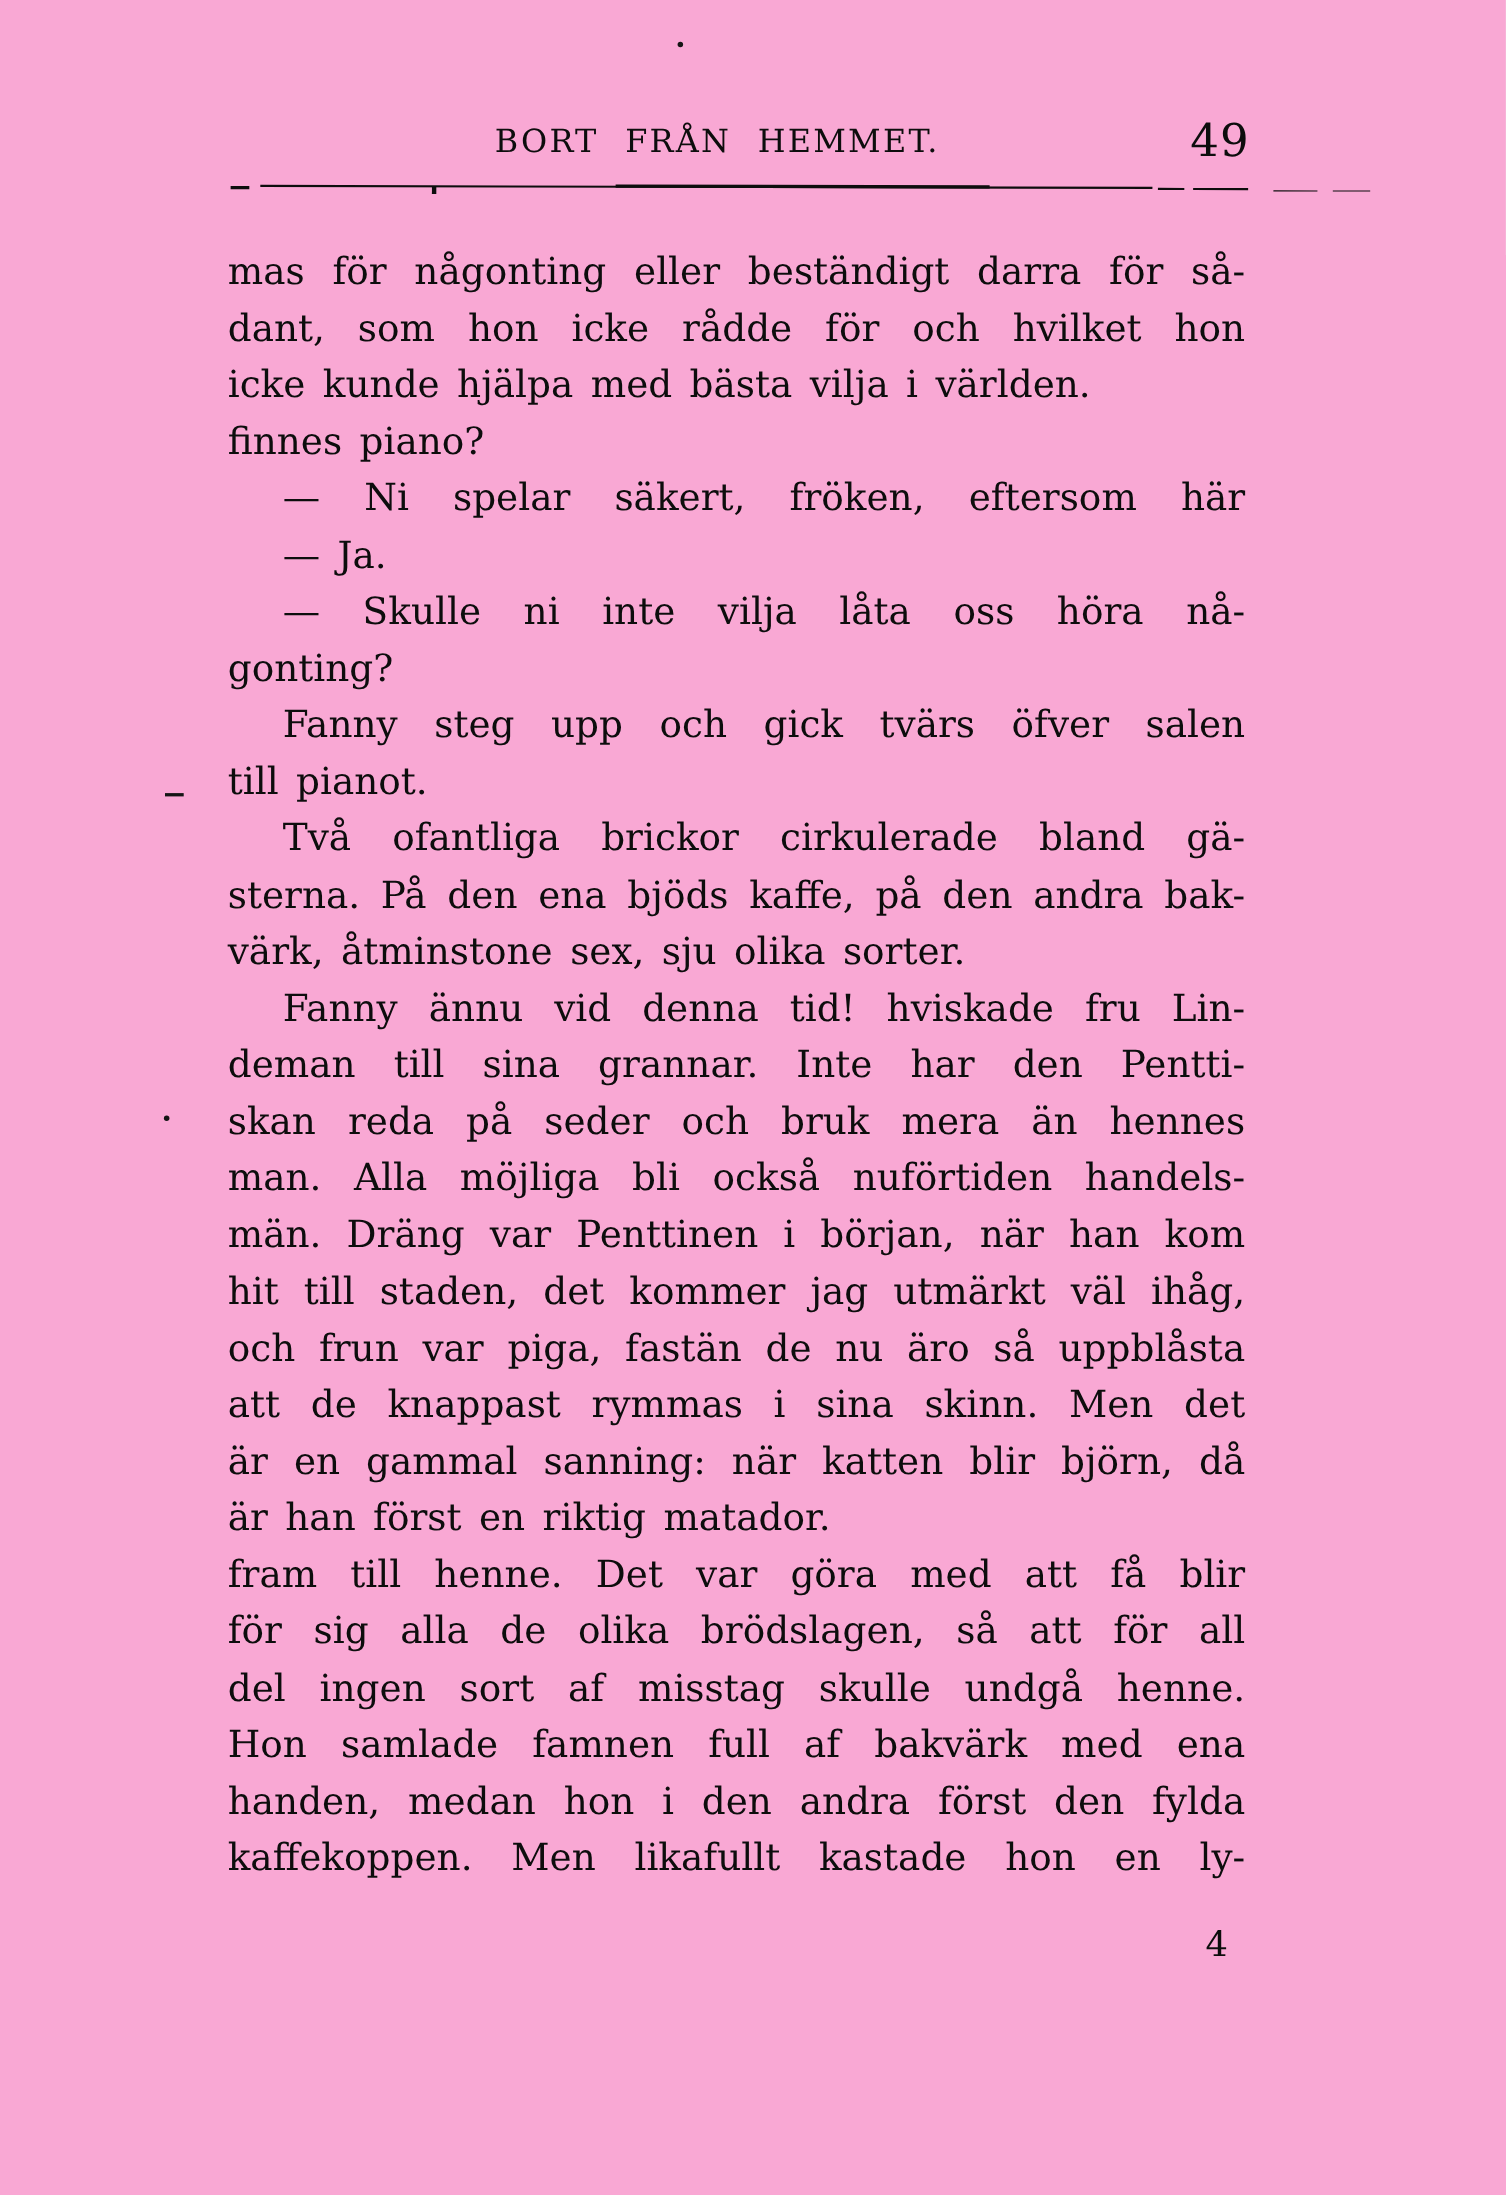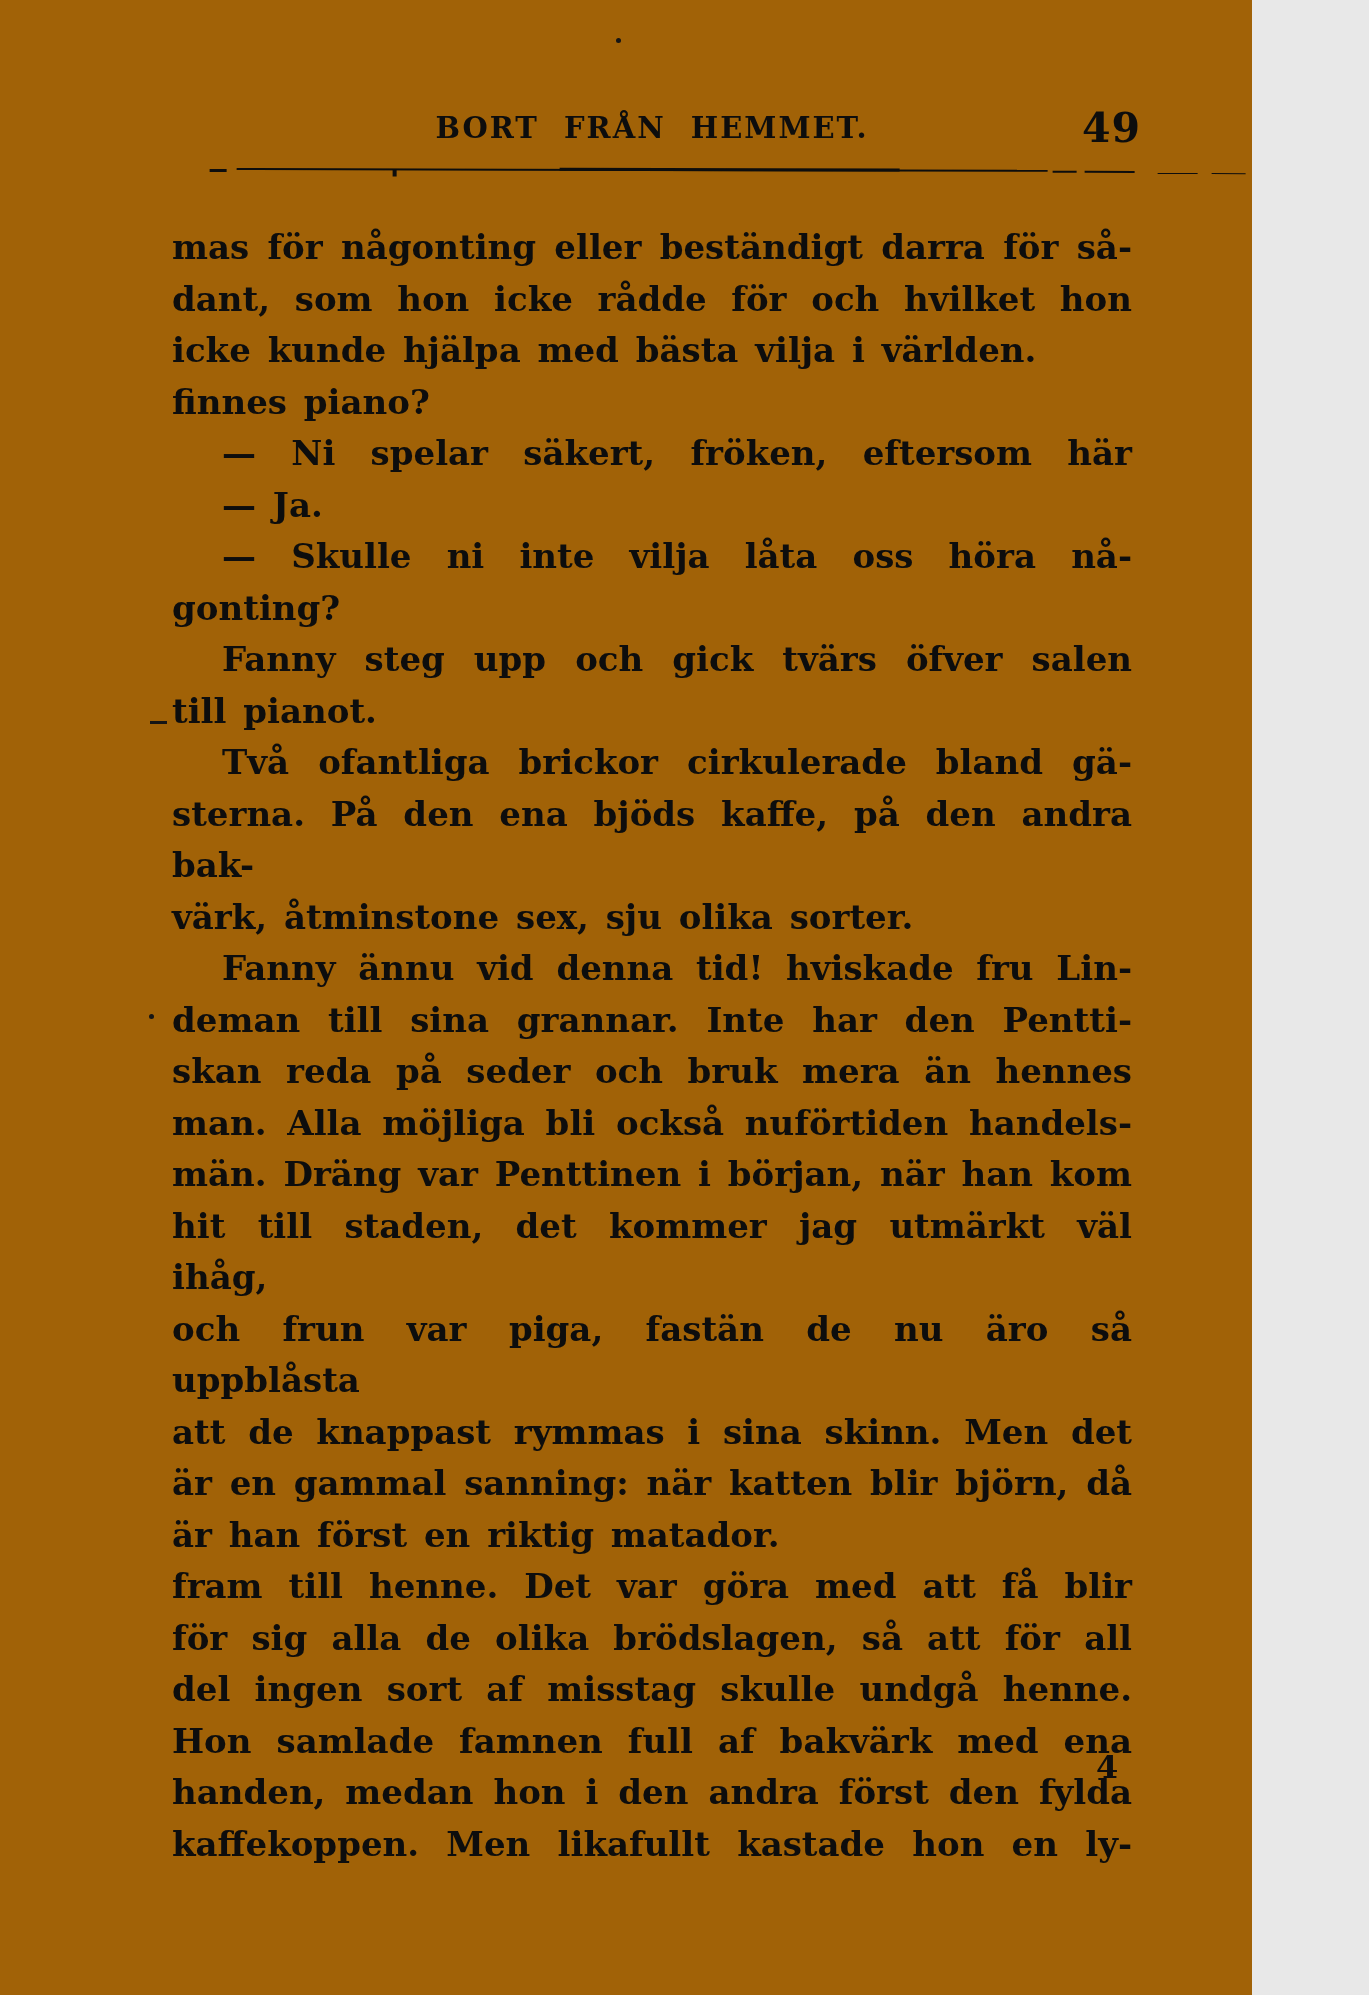--- a/index.html
+++ b/index.html
@@ -1,23 +1,22 @@
 <!DOCTYPE html>
 <html><head>
 <meta charset="utf-8">
 <style>
   html,body{margin:0;padding:0;background:#e8e8e8;}
   .page{
     position:relative;
-    width:1252px;height:1995px;
-    background:#a16207;
+    width:1369px;height:1995px;
+    background:#f9a8d4;
     font-family:"DejaVu Serif","Liberation Serif",serif;
     color:#0d0d0d;
     overflow:hidden;
-    font-weight:bold;
     -webkit-font-smoothing:antialiased;
   }
   
   .running-title{
     position:absolute;left:172px;top:111px;width:960px;
     text-align:center;
     font-size:29px;letter-spacing:2px;word-spacing:13px;
     white-space:nowrap;
   }
   .page-number{
@@ -33,21 +32,21 @@
   .seg-tick{left:393px;top:170px;width:4px;height:7px;}
   .seg-c{left:1053px;top:170px;width:24px;height:2px;}
   .seg-d{left:1085px;top:170px;width:50px;height:2px;}
   .seg-e{left:1158px;top:172px;width:40px;height:1px;}
   .seg-f{left:1212px;top:172px;width:34px;height:1px;}
   
   .text-block{
     position:absolute;left:172px;top:222px;width:960px;
     font-size:34px;line-height:51.5px;
   }
-  .ln{word-spacing:5px;white-space:normal;}
+  .ln{word-spacing:5px;white-space:normal;margin-left:35px;}
   .ln.j{text-align:justify;text-align-last:justify;}
   .ln.ind{padding-left:50px;}
   
   .signature-mark{
     position:absolute;left:1096px;top:1748px;
     font-size:32px;
   }
   
   .speck{position:absolute;background:#151515;}
   .speck-top{left:616px;top:38px;width:5px;height:5px;border-radius:50%;}

